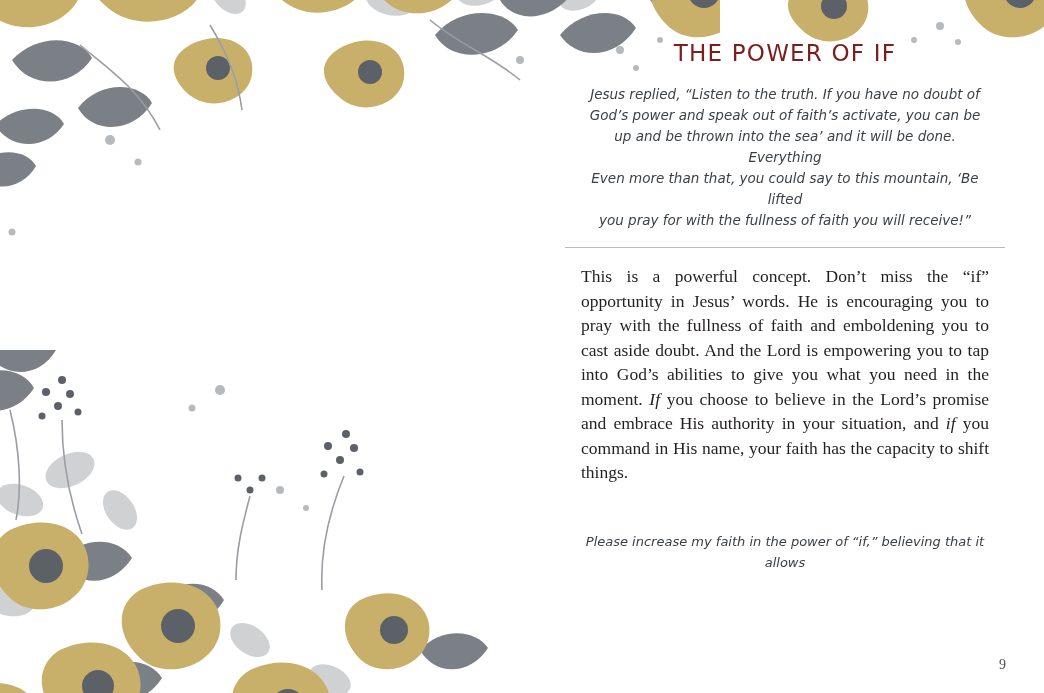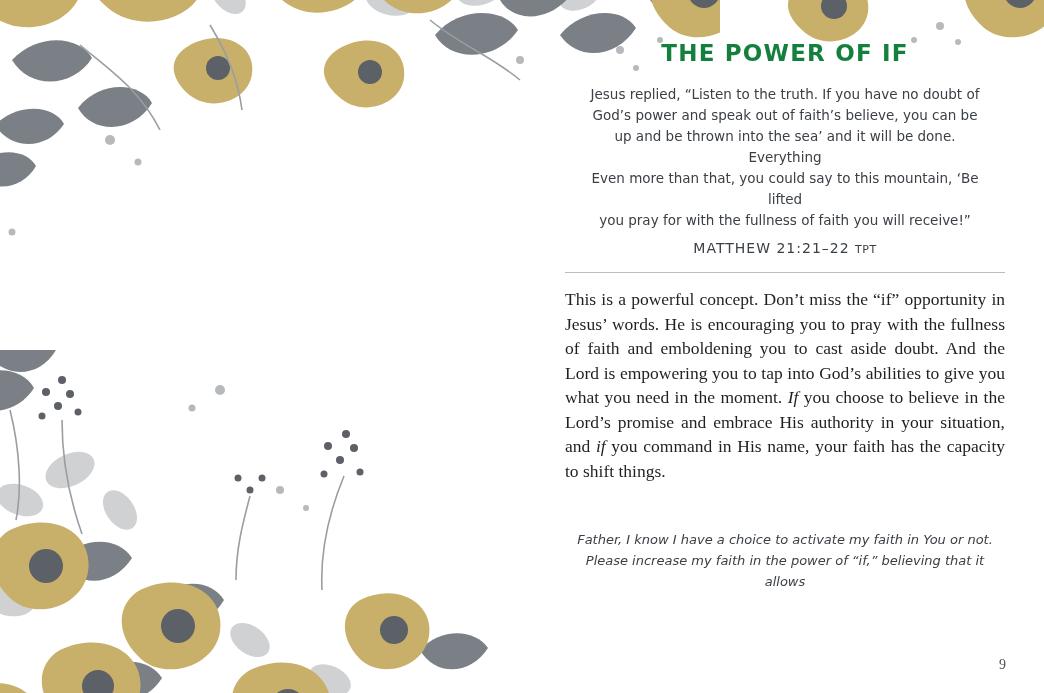--- a/index.html
+++ b/index.html
@@ -38,32 +38,33 @@
   
   .content {
     position: absolute;
     left: 565px;
     top: 40px;
     width: 440px;
   }
 
   .devo-title {
     font-family: "DejaVu Sans", sans-serif;
-    font-weight: bold;
+    font-weight: normal;
     letter-spacing: 1.2px;
     font-size: 23px;
-    color: #15803d;
+    color: #7f1d1d;
     text-align: center;
     margin: 0 0 18px 0;
     text-transform: uppercase;
   }
 
   .scripture {
     text-align: center;
     font-family: "DejaVu Sans", sans-serif;
+    font-style: italic;
     font-size: 13.5px;
     line-height: 21px;
     color: #3b4046;
     margin: 0 18px;
   }
   .scripture-line { display: block; }
 
   .reference {
     text-align: center;
     font-family: "DejaVu Sans", sans-serif;
@@ -84,21 +85,21 @@
     margin: 16px 0 14px 0;
     width: 100%;
   }
 
   .body-text {
     font-family: "Liberation Serif", serif;
     font-size: 17.5px;
     line-height: 24.5px;
     color: #231f20;
     text-align: justify;
-    margin: 0;
+    margin: 16px;
   }
   .body-text .indent {
     display: inline-block;
     width: 22px;
   }
   .body-text em { font-style: italic; }
 
   .prayer {
     margin-top: 46px;
     text-align: center;
@@ -299,37 +300,32 @@
       </g>
     </svg>
   </div>
 
   <div class="content">
 
     <h1 class="devo-title">THE POWER OF IF</h1>
 
     <div class="scripture">
       <span class="scripture-line">Jesus replied, “Listen to the truth. If you have no doubt of</span>
-      <span class="scripture-line">God’s power and speak out of faith’s believe, you can be</span>
+      <span class="scripture-line">God’s power and speak out of faith’s activate, you can be</span>
       <span class="scripture-line">up and be thrown into the sea’ and it will be done. Everything</span>
       <span class="scripture-line">Even more than that, you could say to this mountain, ‘Be lifted</span>
       <span class="scripture-line">you pray for with the fullness of faith you will receive!”</span>
     </div>
 
-    <div class="reference">
-      <span>Matthew 21:21–22</span>
-      <span class="version">TPT</span>
-    </div>
 
     <div class="rule"></div>
 
     <p class="body-text"><span>This is a powerful concept. Don’t miss the “if” opportunity in Jesus’ words. He is encouraging you to pray with the fullness of faith and emboldening you to cast aside doubt. And the Lord is empowering you to tap into God’s abilities to give you what you need in the moment. </span><em>If</em><span> you choose to believe in the Lord’s promise and embrace His authority in your situation, and </span><em>if</em><span> you command in His name, your faith has the capacity to shift things.</span></p>
 
 
     <div class="prayer">
-      <span class="prayer-line">Father, I know I have a choice to activate my faith in You or not.</span>
       <span class="prayer-line">Please increase my faith in the power of “if,” believing that it allows</span>
 
     </div>
   </div>
 
   <div class="page-number">9</div>
 </div>
 
 </body></html>

